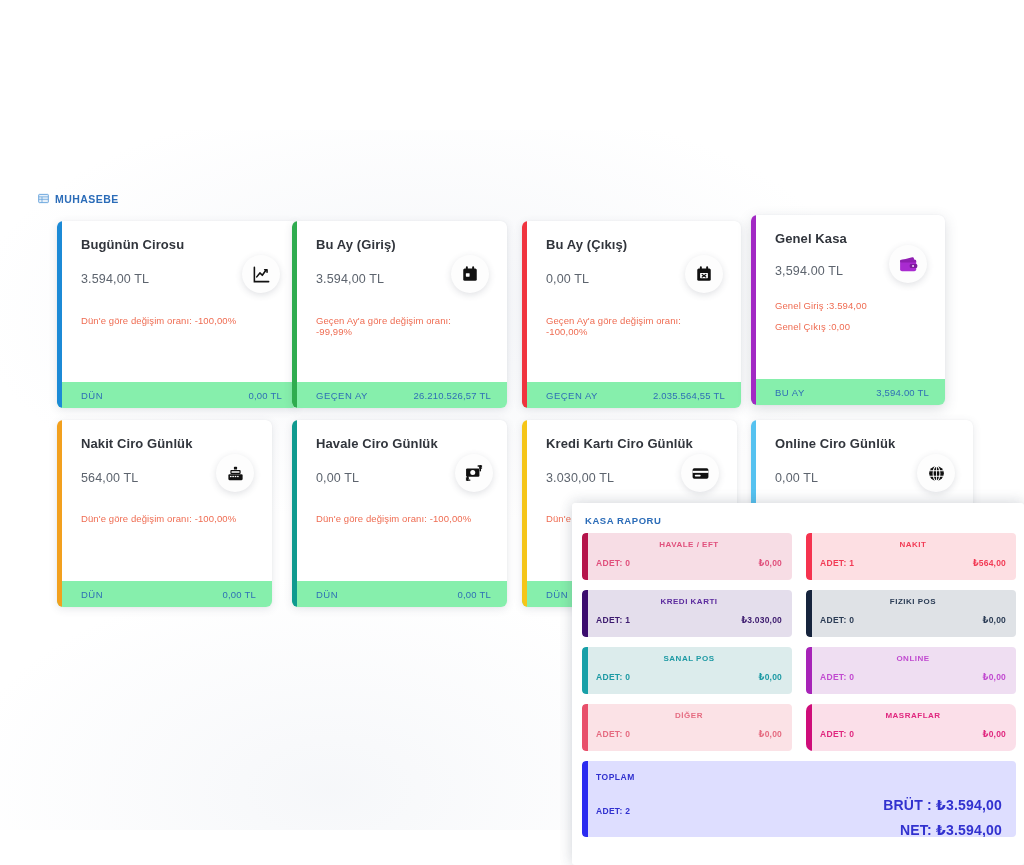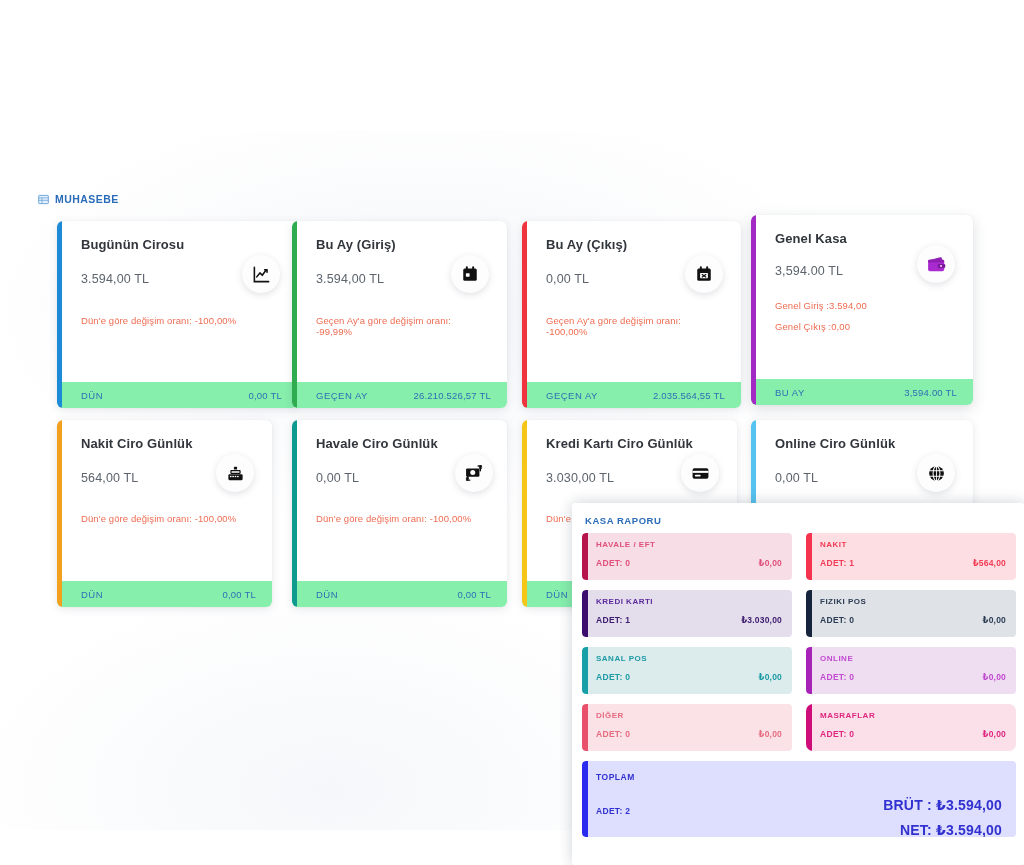--- a/index.html
+++ b/index.html
@@ -16,21 +16,21 @@
     position:absolute;left:0;top:130px;width:1024px;height:700px;
     background:
       radial-gradient(620px 300px at 420px 180px, rgba(220,225,235,.30), rgba(255,255,255,0) 72%),
       radial-gradient(520px 300px at 330px 660px, rgba(222,227,236,.28), rgba(255,255,255,0) 72%);
     pointer-events:none;
   }
 
   
   .section-head{
     position:absolute;left:38px;top:193px;
-    display:flex;align-items:flex-end;gap:6px;
+    display:flex;align-items:flex-start;gap:6px;
   }
   .grid-icon{width:11px;height:11px;display:block;}
   .section-title{
     font-size:10.5px;font-weight:700;letter-spacing:.45px;color:#2b6cb8;
     white-space:nowrap;
   }
 
   
   .card{
     position:absolute;
@@ -94,21 +94,21 @@
   }
   .kasa-item{
     position:relative;border-radius:4px;height:47px;
     padding:8px 10px 0 14px;box-sizing:border-box;
     overflow:hidden;
   }
   .kasa-item .bar{
     position:absolute;left:0;top:0;bottom:0;width:6px;border-radius:4px 0 0 4px;
   }
   .kasa-label{
-    font-size:8px;font-weight:700;letter-spacing:.5px;line-height:1;margin-bottom:9px;
+    font-size:8px;font-weight:700;letter-spacing:.5px;line-height:1;margin-bottom:9px;text-align:center;
   }
   .kasa-row2{
     display:flex;align-items:center;justify-content:space-between;
   }
   .kasa-adet{font-size:8.5px;font-weight:700;letter-spacing:.3px;}
   .kasa-val{font-size:8.5px;font-weight:700;letter-spacing:.2px;}
 
   .kasa-total{
     position:relative;grid-column:1 / span 2;border-radius:4px;height:76px;
     padding:11px 12px 0 14px;box-sizing:border-box;overflow:hidden;
@@ -202,21 +202,21 @@
         <rect x="14.9" y="1.5" width="2.6" height="5" rx="1.3" fill="#111"></rect>
       </svg>
     </div>
   </div>
   <div class="card-footer">
     <span class="foot-left">GEÇEN AY</span>
     <span class="foot-right">2.035.564,55 TL</span>
   </div>
 </div>
 
-<div class="card" style="left:751px;top:215px;width:222px;height:190px;box-shadow:0 4px 14px rgba(60,70,90,.18),0 0 1px rgba(60,70,90,.12);">
+<div class="card" style="left:751px;top:215px;width:194px;height:190px;box-shadow:0 4px 14px rgba(60,70,90,.18),0 0 1px rgba(60,70,90,.12);">
   <span class="accent" style="background:#a229c4;"></span>
   <div class="card-body">
     <div class="card-title" style="margin-bottom:18px;">Genel Kasa</div>
     <div class="card-amount">3,594.00 TL</div>
     <div class="card-delta" style="top:85px;">Genel Giriş :3.594,00</div>
     <div class="card-sub" style="top:106px;">Genel Çıkış :0,00</div>
     <div class="icon-bubble" style="top:30px;">
       <svg width="21" height="21" viewBox="0 0 24 24" fill="none">
         <path d="M3.2 7.2l13-3.4a1.6 1.6 0 012 1.2l.5 2.2" fill="#8f1fb0"></path>
         <rect x="2.4" y="6.6" width="18.4" height="13" rx="2.2" fill="#a92bd0"></rect>

